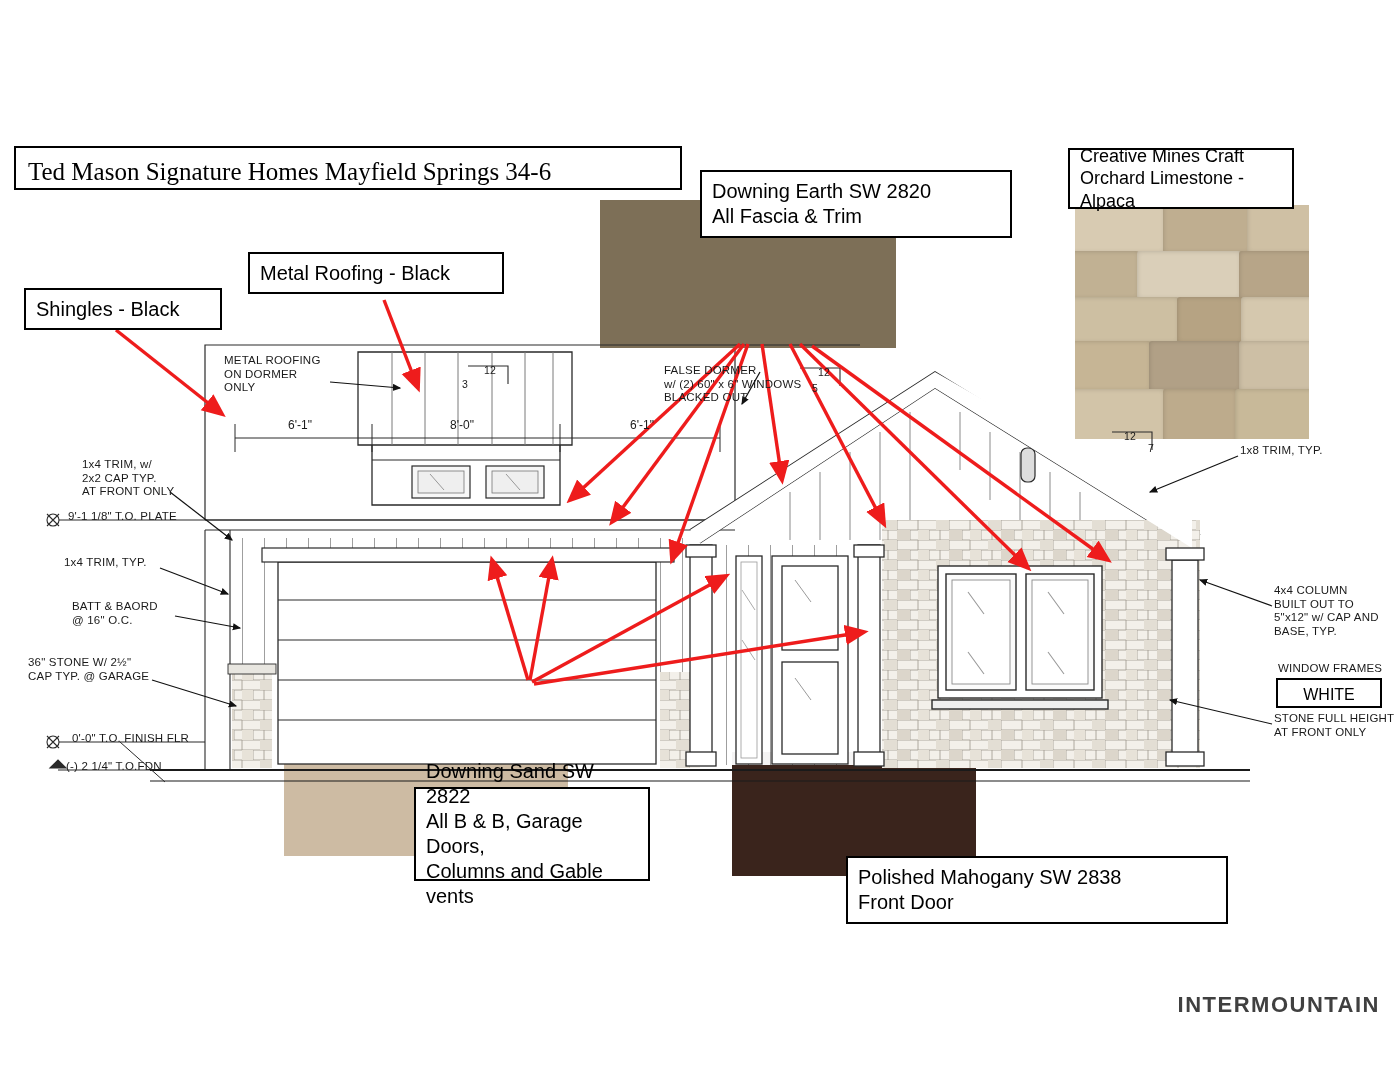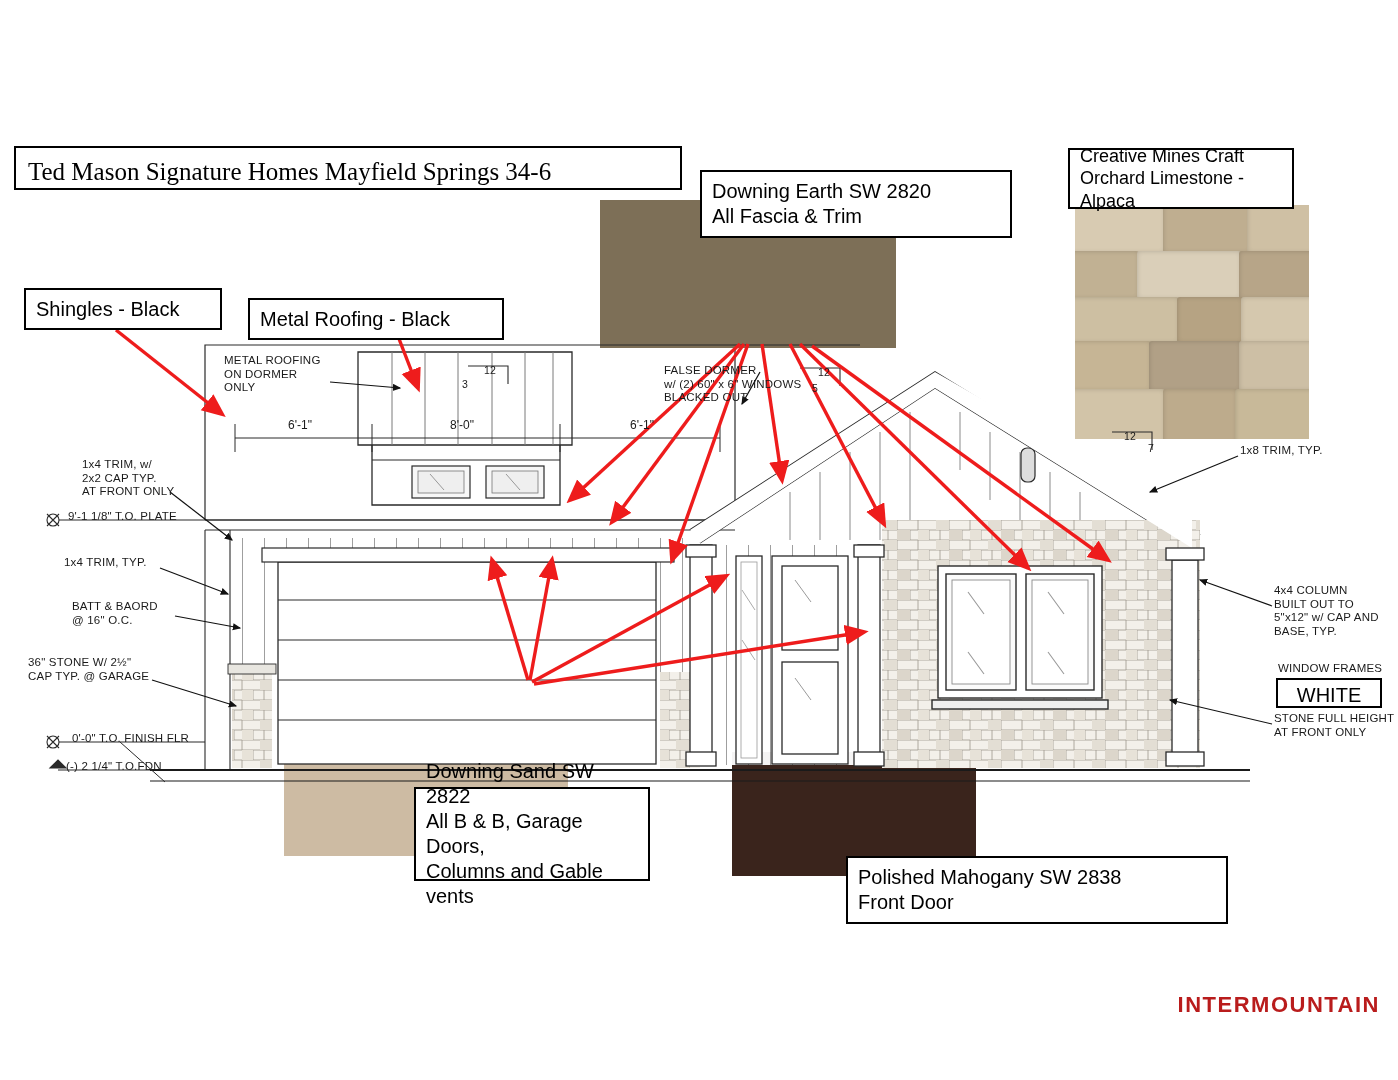--- a/index.html
+++ b/index.html
@@ -76,33 +76,33 @@
     letter-spacing: 0.2px;
   }
   .anno.tiny {
     font-size: 10.5px;
   }
 
   .wf-box {
     position: absolute;
     border: 2px solid #000;
     background: #fff;
-    font-size: 20px;
+    font-size: 16px;
     text-align: center;
     padding: 3px 10px;
     box-sizing: border-box;
   }
 
   .watermark {
     position: absolute;
     right: 18px;
     bottom: 62px;
     font-size: 22px;
     letter-spacing: 1.5px;
-    color: #b91c1c;
+    color: #404040;
     font-weight: 600;
   }
   .dim {
     position: absolute;
     font-size: 12px;
     color: #1a1a1a;
   }
 </style>
 </head>
 <body>
@@ -302,21 +302,21 @@
       <path d="M530 680 L552 560"></path>
       <path d="M532 682 L726 576"></path>
       <path d="M534 684 L864 632"></path>
     </g>
   </svg>
 
   <div class="callout title" style="left:14px; top:146px; width:668px; height:44px;">Ted Mason Signature Homes Mayfield Springs 34-6</div>
 
   <div class="callout big" style="left:24px; top:288px; width:198px; height:42px; display:flex; align-items:center;">Shingles - Black</div>
 
-  <div class="callout big" style="left:248px; top:252px; width:256px; height:42px; display:flex; align-items:center;margin-top:46px;">Metal Roofing - Black</div>
+  <div class="callout big" style="left:248px; top:252px; width:256px; height:42px; display:flex; align-items:center;">Metal Roofing - Black</div>
 
   <div class="callout big" style="left:700px; top:170px; width:312px; height:68px; display:flex; flex-direction:column; justify-content:center;">Downing Earth SW 2820
 All Fascia &amp; Trim</div>
 
   <div class="callout med" style="left:1068px; top:148px; width:226px; height:61px; display:flex; flex-direction:column; justify-content:center;">Creative Mines Craft
 Orchard Limestone -
 Alpaca</div>
 
   <div class="callout big" style="left:414px; top:787px; width:236px; height:94px; display:flex; flex-direction:column; justify-content:center;">Downing Sand SW 2822
 All B &amp; B, Garage Doors,

